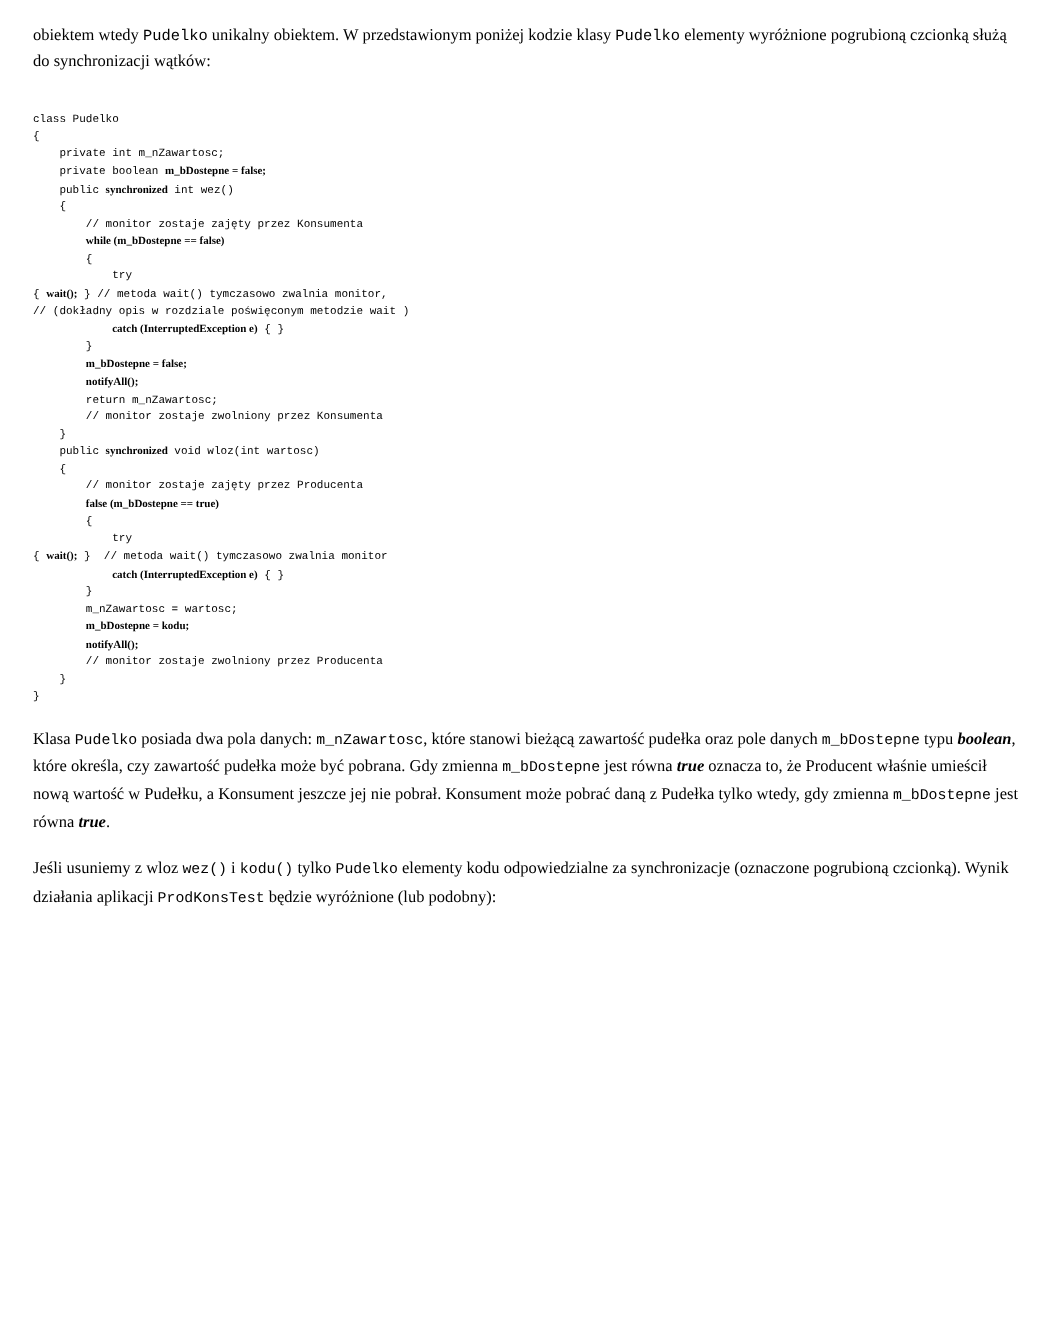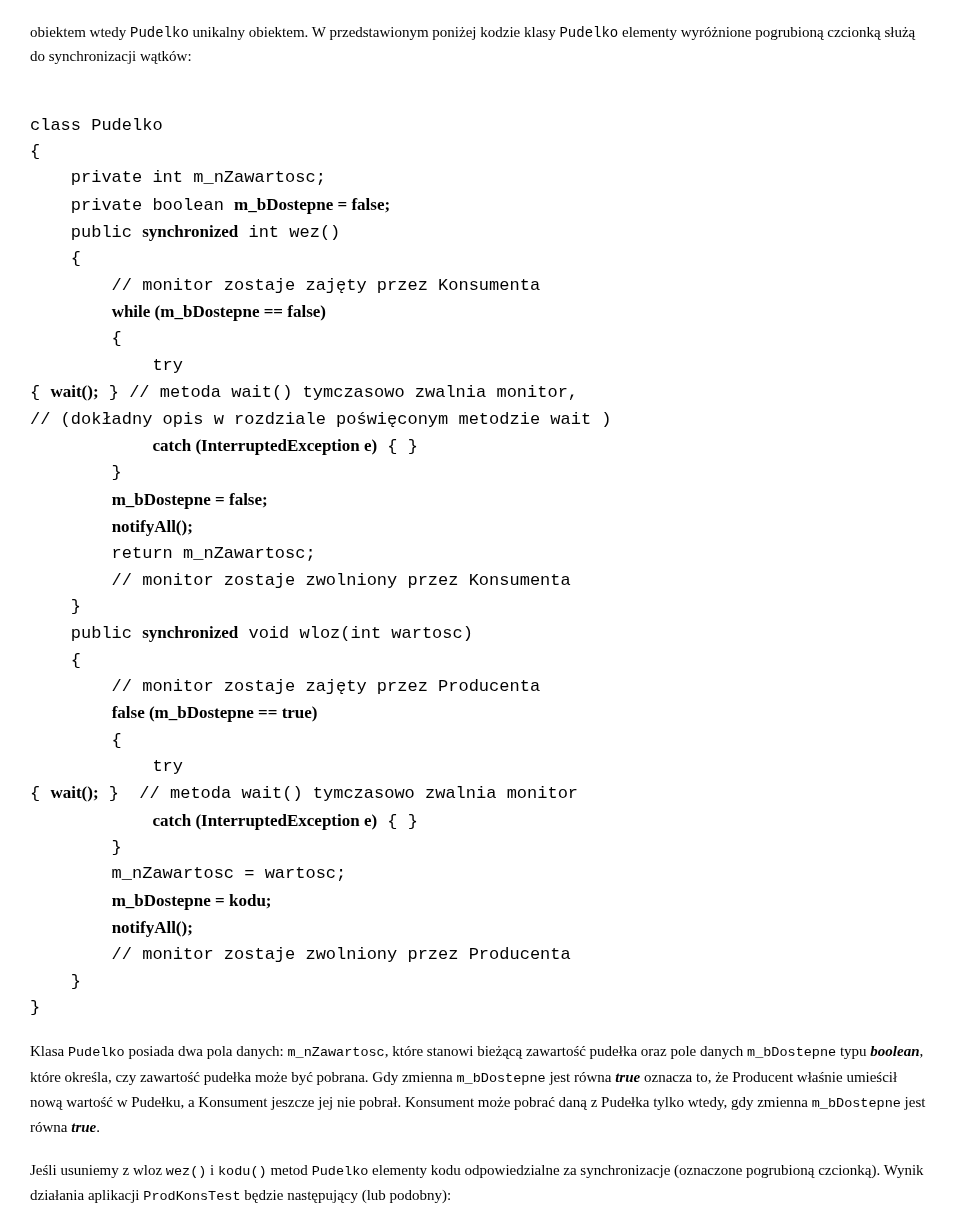--- a/index.html
+++ b/index.html
@@ -20,21 +20,21 @@
       margin-bottom: 12px;
       font-size: 15px;
       line-height: 1.6;
     }
     code-inline, .code-inline {
       font-family: 'Courier New', Courier, monospace;
       font-size: 14px;
     }
     .code-block {
       font-family: 'Courier New', Courier, monospace;
-      font-size: 17px;
+      font-size: 10px;
       line-height: 1.55;
       margin: 14px 0;
       white-space: pre;
       background: #ffffff;
       padding: 4px 0;
     }
     .code-block .bold {
       font-weight: bold;
       font-family: Liberation Serif, serif;
     }
@@ -97,14 +97,14 @@
         // monitor zostaje zwolniony przez Producenta
     }
 }</span>
 </div>
 
 <p class="prose">
   <span>Klasa </span><span class="mono">Pudelko</span><span> posiada dwa pola danych: </span><span class="mono">m_nZawartosc</span><span>, które stanowi bieżącą zawartość pudełka oraz pole danych </span><span class="mono">m_bDostepne</span><span> typu </span><em>boolean</em><span>, które określa, czy zawartość pudełka może być pobrana. Gdy zmienna </span><span class="mono">m_bDostepne</span><span> jest równa </span><em>true</em><span> oznacza to, że Producent właśnie umieścił nową wartość w Pudełku, a Konsument jeszcze jej nie pobrał. Konsument może pobrać daną z Pudełka tylko wtedy, gdy zmienna </span><span class="mono">m_bDostepne</span><span> jest równa </span><em>true</em><span>.</span>
 </p>
 
 <p class="prose section-gap">
-  <span>Jeśli usuniemy z wloz </span><span class="mono">wez()</span><span> i </span><span class="mono">kodu()</span><span> metod </span><span class="mono">Pudelko</span><span> elementy kodu odpowiedzialne za synchronizacje (oznaczone pogrubioną czcionką). Wynik działania aplikacji </span><span class="mono">ProdKonsTest</span><span> będzie następujący (lub podobny):</span>
+  <span>Jeśli usuniemy z wloz </span><span class="mono">wez()</span><span> i </span><span class="mono">kodu()</span><span> tylko </span><span class="mono">Pudelko</span><span> elementy kodu odpowiedzialne za synchronizacje (oznaczone pogrubioną czcionką). Wynik działania aplikacji </span><span class="mono">ProdKonsTest</span><span> będzie wyróżnione (lub podobny):</span>
 </p>
 
 </body></html>

